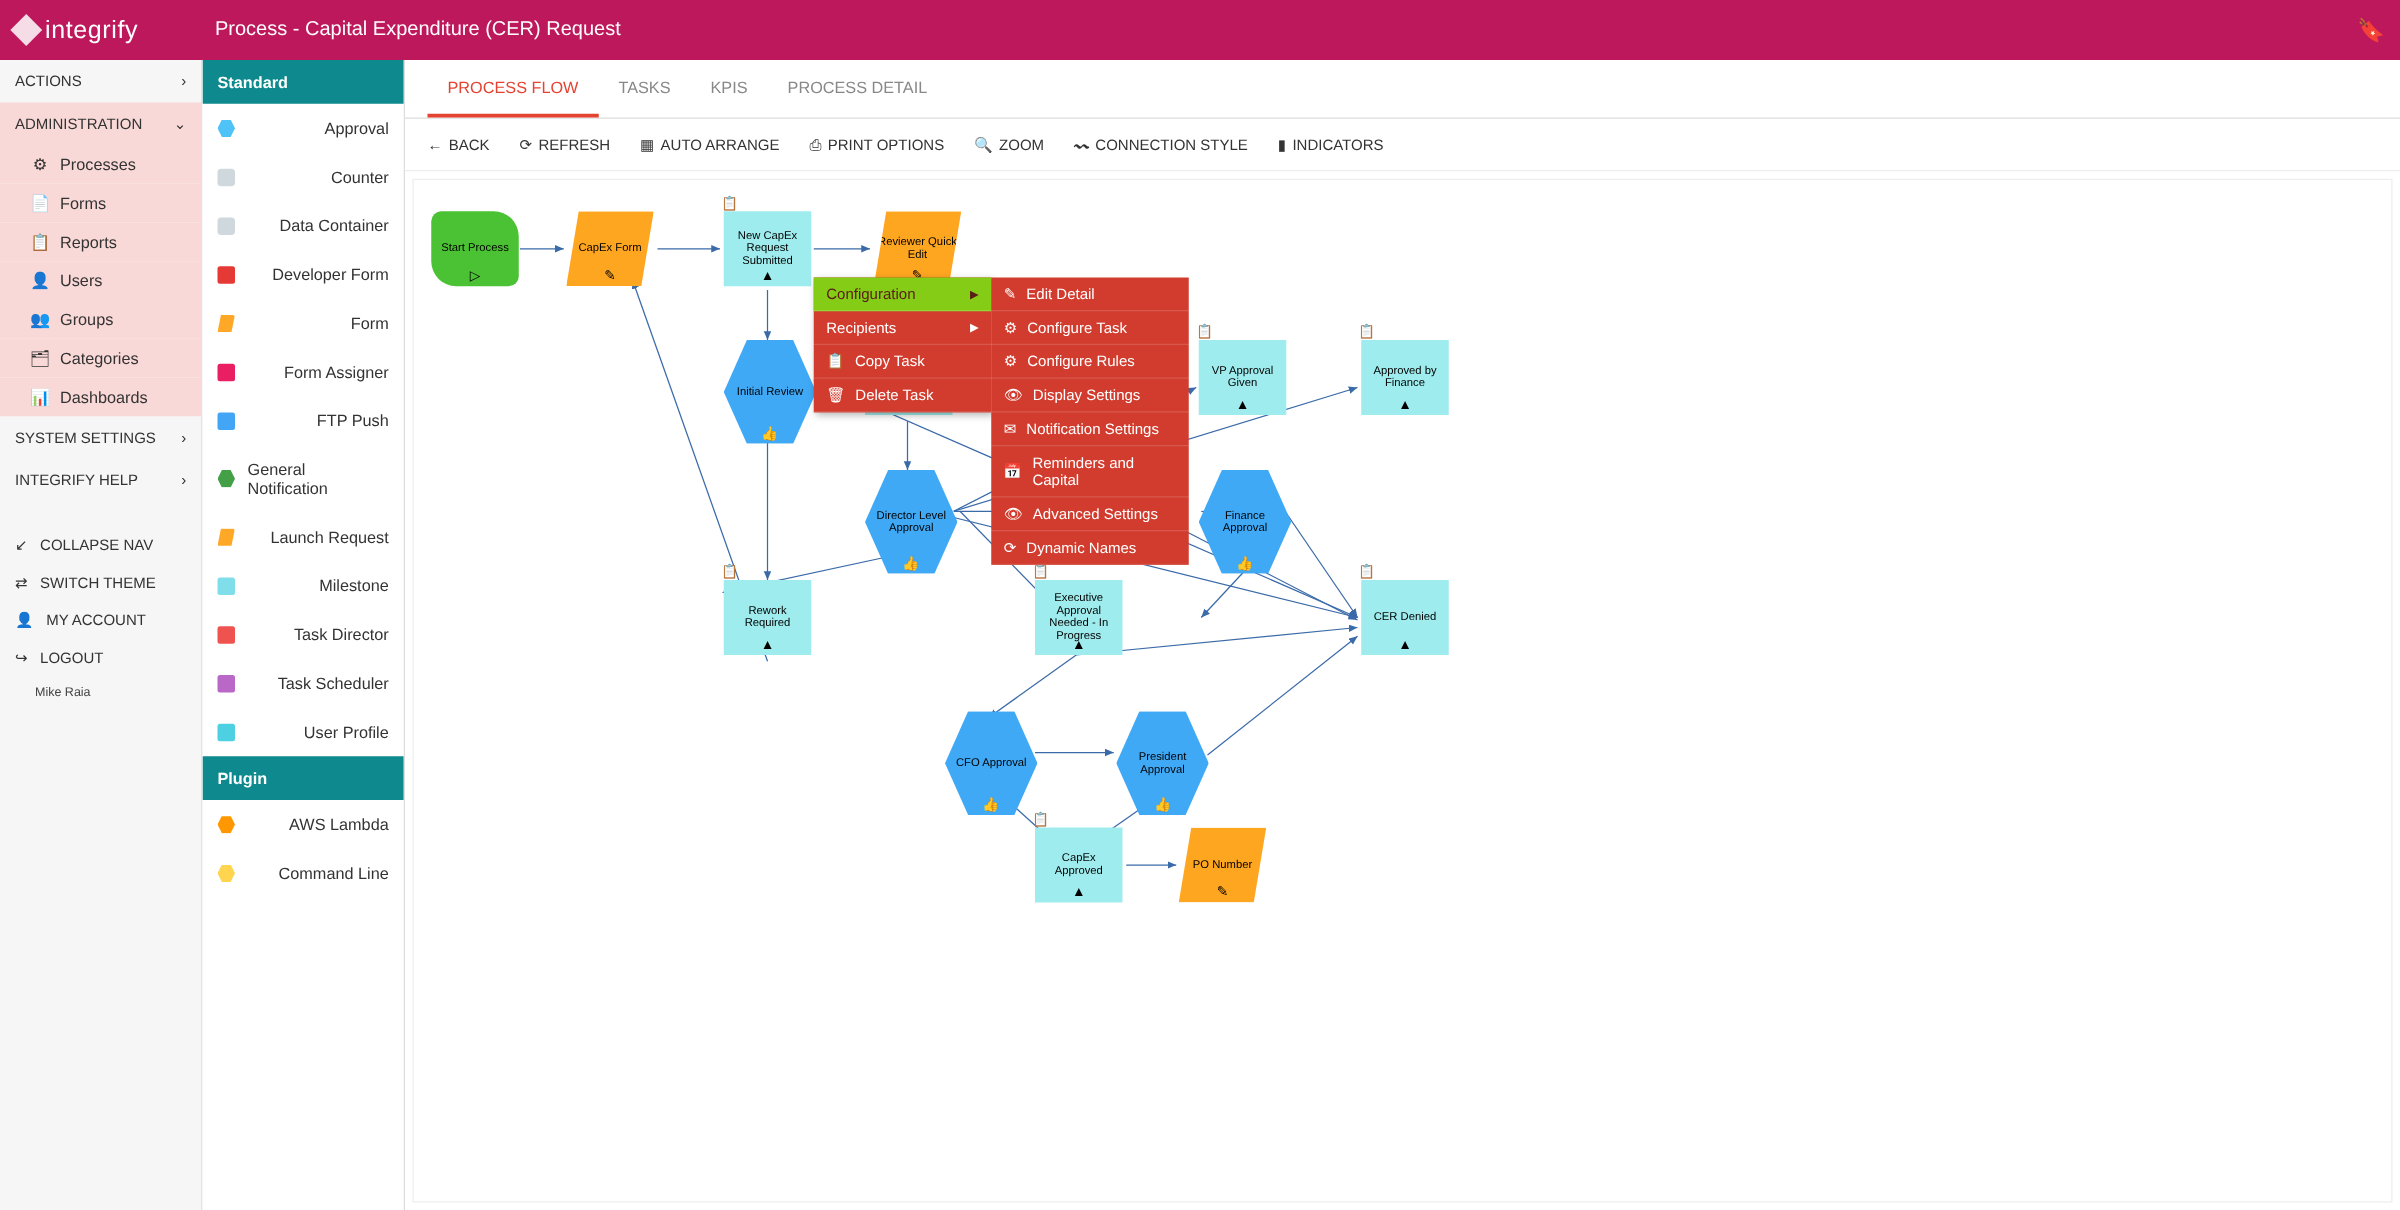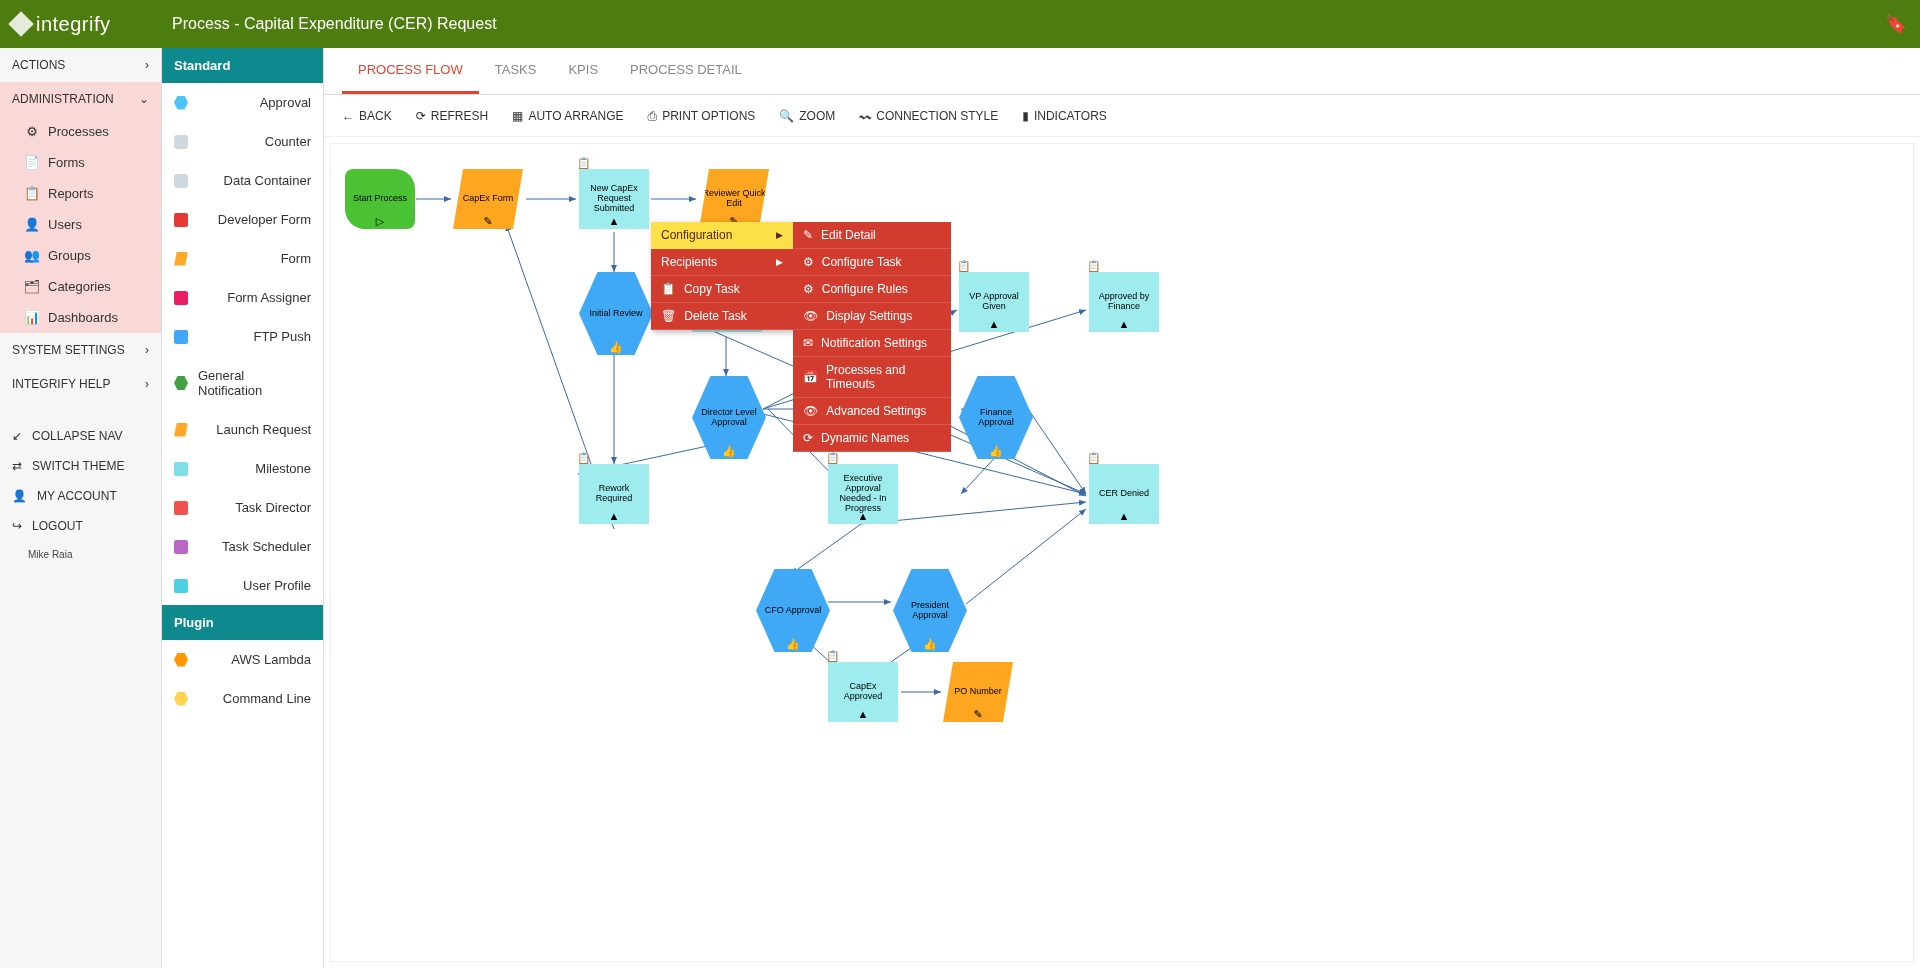--- a/index.html
+++ b/index.html
@@ -1,18 +1,18 @@
 <!DOCTYPE html>
 <html><head>
 <meta charset="utf-8">
 <style>
 * { box-sizing: border-box; margin: 0; padding: 0; }
 body { font-family: Arial, sans-serif; font-size: 13px; color: #333; background: #fff; overflow: hidden; }
 
-.topbar { background: #4d7c0f; height: 48px; display: flex; align-items: center; padding: 0 12px; color: #fff; }
+.topbar { background: #be185d; height: 48px; display: flex; align-items: center; padding: 0 12px; color: #fff; }
 .logo-wrap { display: flex; align-items: center; gap: 6px; width: 150px; }
 .logo-icon { width: 18px; height: 18px; background: #fff; transform: rotate(45deg); opacity: 0.85; }
 .logo-text { font-size: 20px; font-weight: 300; letter-spacing: 0.5px; }
 .page-title { font-size: 16px; font-weight: 400; margin-left: 10px; }
 .bookmark { margin-left: auto; font-size: 18px; }
 
 .main { display: flex; height: calc(100vh - 48px); }
 
 .navbar { width: 162px; background: #f6f6f6; border-right: 1px solid #ddd; display: flex; flex-direction: column; font-size: 13px; }
 .nav-section { padding: 10px 12px; display: flex; justify-content: space-between; align-items: center; cursor: pointer; text-transform: uppercase; font-size: 12px; color: #333; }
@@ -43,21 +43,21 @@
 .node.form { background: #ffa620; clip-path: polygon(0 100%, 10px 0, 100% 0, calc(100% - 10px) 100%); }
 .node.milestone { background: #9fecee; }
 .node.approval { background: #3fa9f5; color: #000; clip-path: polygon(25% 0%, 75% 0%, 100% 50%, 75% 100%, 25% 100%, 0% 50%); width: 74px; height: 83px; }
 .node-badge { position: absolute; top: -12px; left: -2px; font-size: 11px; display:flex; gap:1px; }
 .node-footer { position: absolute; bottom: 2px; font-size: 11px; }
 
 svg.connectors { position: absolute; top: 0; left: 0; width: 100%; height: 100%; pointer-events: none; }
 
 .ctx-menu { position: absolute; background: #d13c2e; color: #fff; font-size: 12px; box-shadow: 2px 2px 6px rgba(0,0,0,0.3); z-index: 50; min-width: 142px;}
 .ctx-item { padding: 6px 10px; display: flex; align-items: center; gap: 8px; cursor: pointer; border-bottom: 1px solid rgba(255,255,255,0.15); }
-.ctx-item.hl { background: #fde047; color: #5a1d17; }
+.ctx-item.hl { background: #84cc16; color: #5a1d17; }
 .ctx-item .arrow { margin-left: auto; font-size: 9px; }
 .ctx-sub { position: absolute; left: 100%; top: 0; background: #d13c2e; min-width: 158px; }
 
 ::-webkit-scrollbar { width: 10px; }
 ::-webkit-scrollbar-thumb { background: #ccc; }
 </style>
 </head>
 <body>
 
 <div class="topbar">
@@ -403,21 +403,21 @@
             <div class="ctx-item">
               <span>👁</span>
               <span>Display Settings</span>
             </div>
             <div class="ctx-item">
               <span>✉</span>
               <span>Notification Settings</span>
             </div>
             <div class="ctx-item">
               <span>📅</span>
-              <span>Processes and Timeouts</span>
+              <span>Reminders and Capital</span>
             </div>
             <div class="ctx-item">
               <span>👁</span>
               <span>Advanced Settings</span>
             </div>
             <div class="ctx-item">
               <span>⟳</span>
               <span>Dynamic Names</span>
             </div>
           </div>

